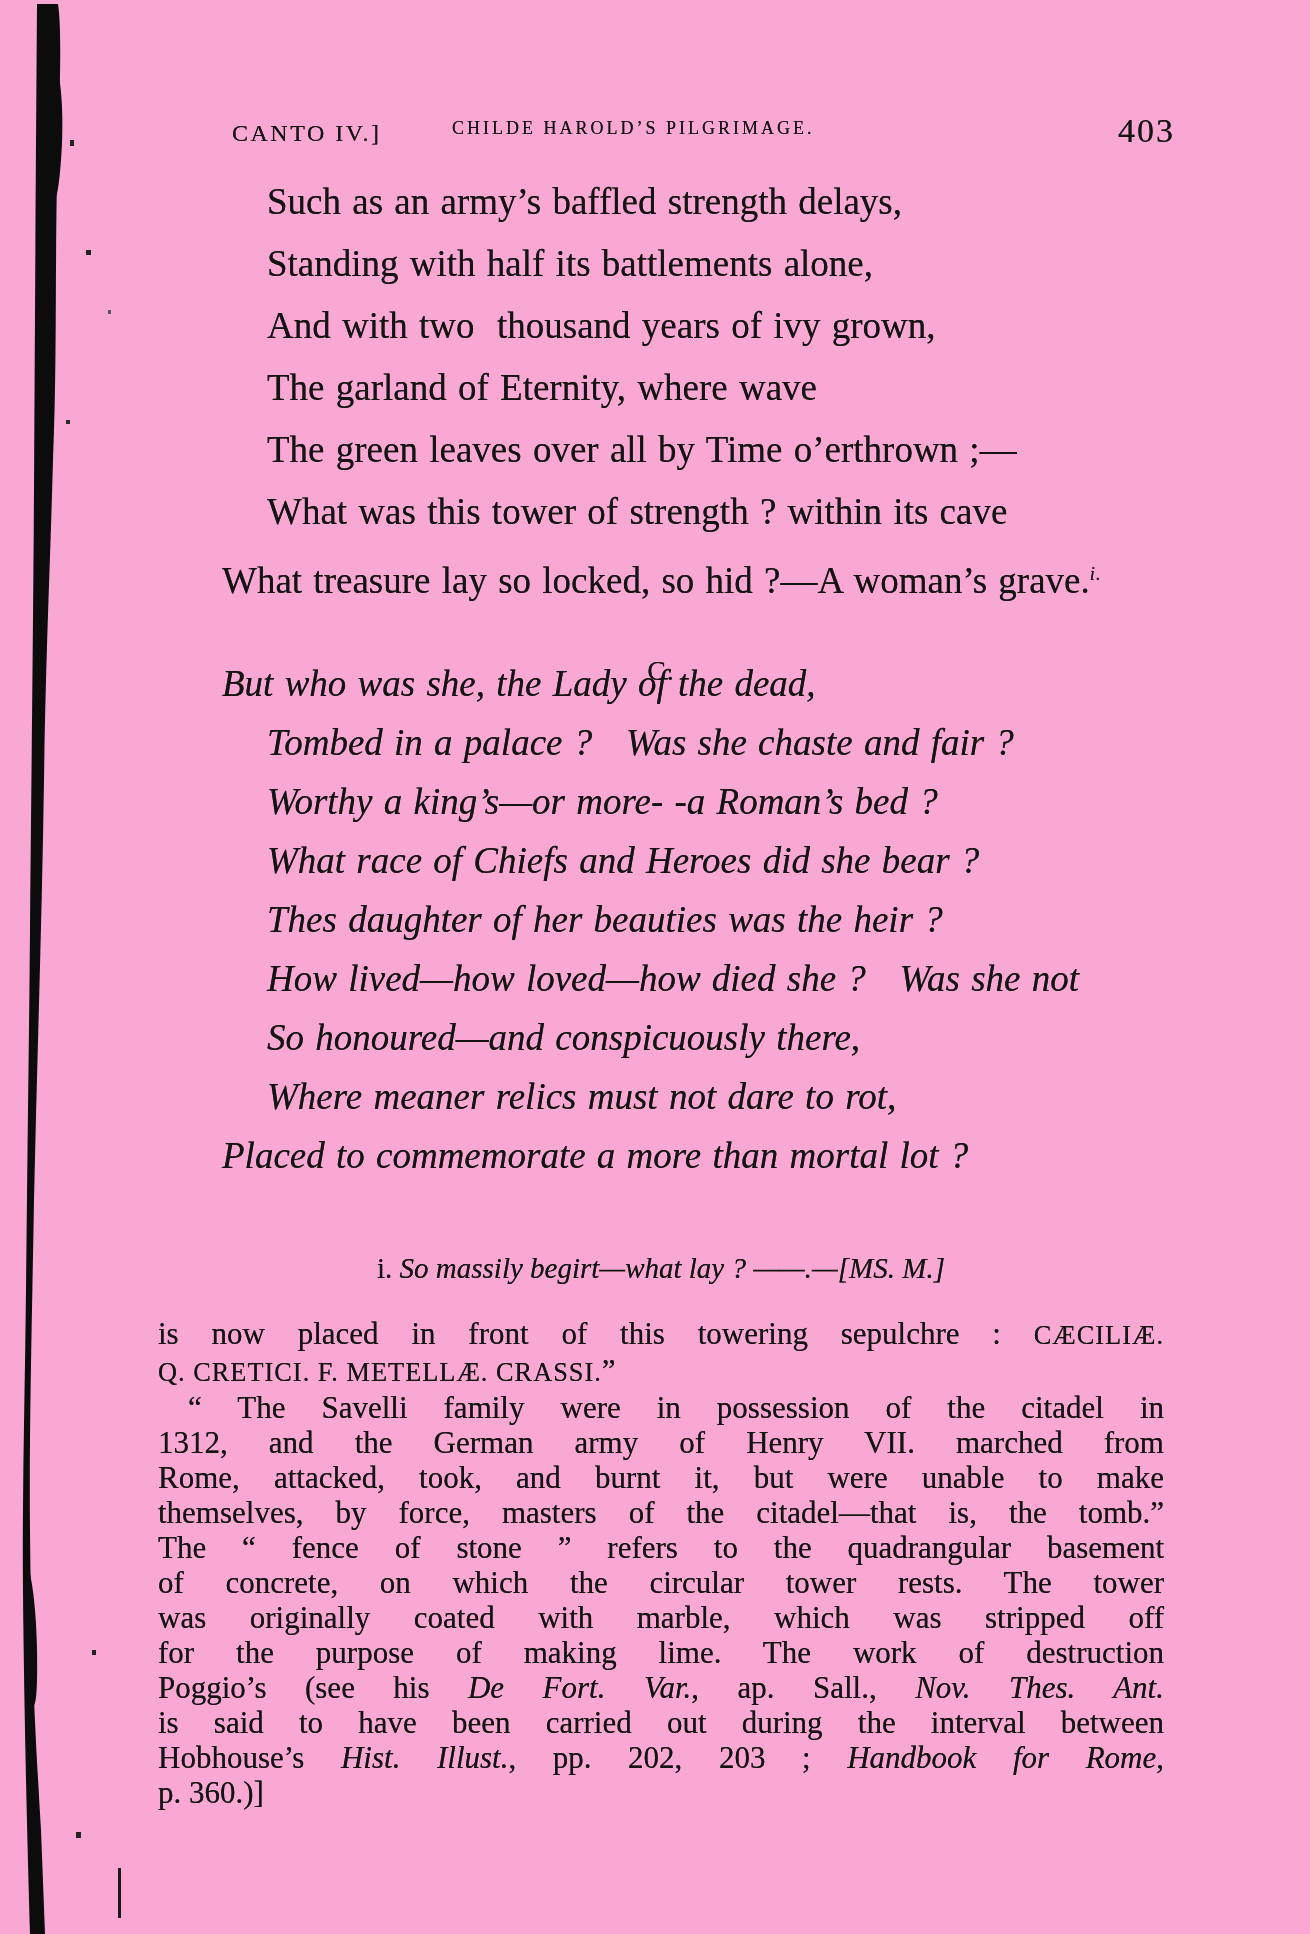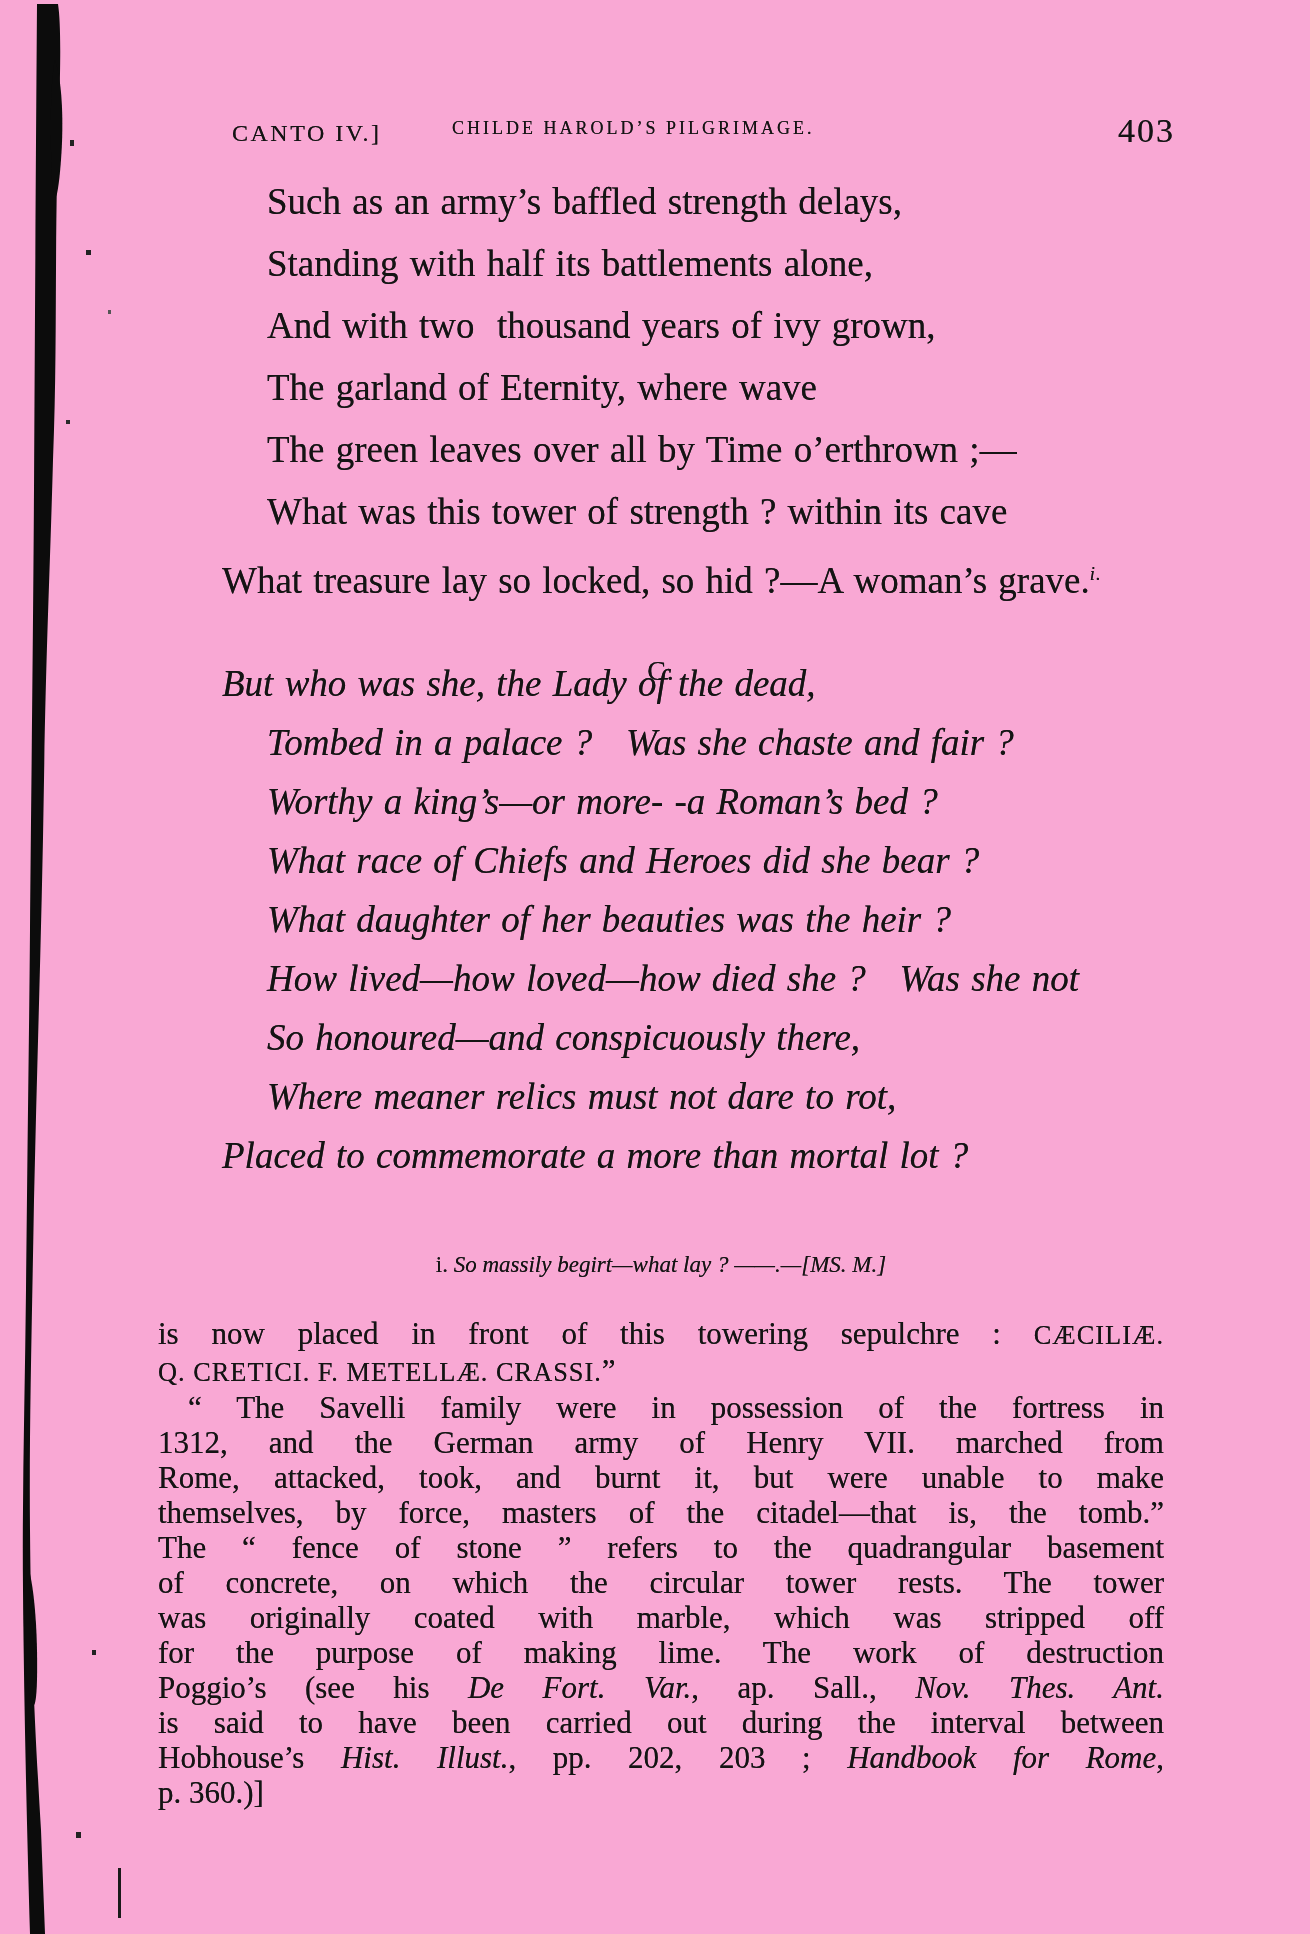--- a/index.html
+++ b/index.html
@@ -39,21 +39,21 @@
   .pline sup { font-size:0.5em; font-style:italic; vertical-align:super; letter-spacing:1px; }
 
   .section-head {
     position:absolute; left:158px; top:655px; width:1006px;
     text-align:center; font-size:28px; letter-spacing:1px;
   }
 
   
   .variant {
     position:absolute; left:158px; top:1252px; width:1006px;
-    text-align:center; font-size:23px; white-space:pre;
+    text-align:center; font-size:29px; white-space:pre;
   }
   .variant .vital { font-style:italic; }
 
   
   .footnote { position:absolute; left:158px; top:1316px; width:1006px; }
   .fline { font-size:31px; line-height:35px; }
   .fline.just { text-align:justify; text-align-last:justify; }
   .fline .sc { font-size:0.85em; letter-spacing:1px; }
   .fline .it { font-style:italic; }
   .fline.fn-indent { text-indent:30px; }
@@ -90,33 +90,33 @@
     <div class="pline"><span>What treasure lay so locked, so hid ?—A woman’s grave.</span><sup>i.</sup></div>
   </div>
 
   <div class="section-head">C.</div>
 
   <div class="stanza sc-stanza">
     <div class="pline">But who was she, the Lady of the dead,</div>
     <div class="pline indent">Tombed in a palace ?   Was she chaste and fair ?</div>
     <div class="pline indent">Worthy a king’s—or more- -a Roman’s bed ?</div>
     <div class="pline indent">What race of Chiefs and Heroes did she bear ?</div>
-    <div class="pline indent">What daughter of her beauties was the heir ?</div>
+    <div class="pline indent">Thes daughter of her beauties was the heir ?</div>
     <div class="pline indent">How lived—how loved—how died she ?   Was she not</div>
     <div class="pline indent">So honoured—and conspicuously there,</div>
     <div class="pline indent">Where meaner relics must not dare to rot,</div>
     <div class="pline">Placed to commemorate a more than mortal lot ?</div>
   </div>
 
   <div class="variant"><span class="vmark">i. </span><span class="vital">So massily begirt—what lay ? ——.—[MS. M.]</span></div>
 
   <div class="footnote">
     <div class="fline just"><span>is now placed in front of this towering sepulchre : </span><span class="sc">CÆCILIÆ.</span></div>
     <div class="fline"><span class="sc">Q. CRETICI. F. METELLÆ. CRASSI.</span><span>”</span></div>
-    <div class="fline just fn-indent">“ The Savelli family were in possession of the fortress in</div>
+    <div class="fline just fn-indent">“ The Savelli family were in possession of the citadel in</div>
     <div class="fline just">1312, and the German army of Henry VII. marched from</div>
     <div class="fline just">Rome, attacked, took, and burnt it, but were unable to make</div>
     <div class="fline just">themselves, by force, masters of the citadel—that is, the tomb.”</div>
     <div class="fline just">The “ fence of  stone ” refers to the quadrangular basement</div>
     <div class="fline just">of concrete, on which the circular tower rests.  The tower</div>
     <div class="fline just">was originally coated with marble, which was stripped off</div>
     <div class="fline just">for the purpose of making lime.  The work of destruction</div>
     <div class="fline just"><span>Poggio’s (see his </span><span class="it">De Fort. Var.</span><span>, ap. Sall., </span><span class="it">Nov. Thes. Ant.</span></div>
     <div class="fline just">is said to have been carried out during the interval between</div>
     <div class="fline just"><span>Hobhouse’s </span><span class="it">Hist. Illust.</span><span>, pp. 202, 203 ; </span><span class="it">Handbook for Rome</span><span>,</span></div>

